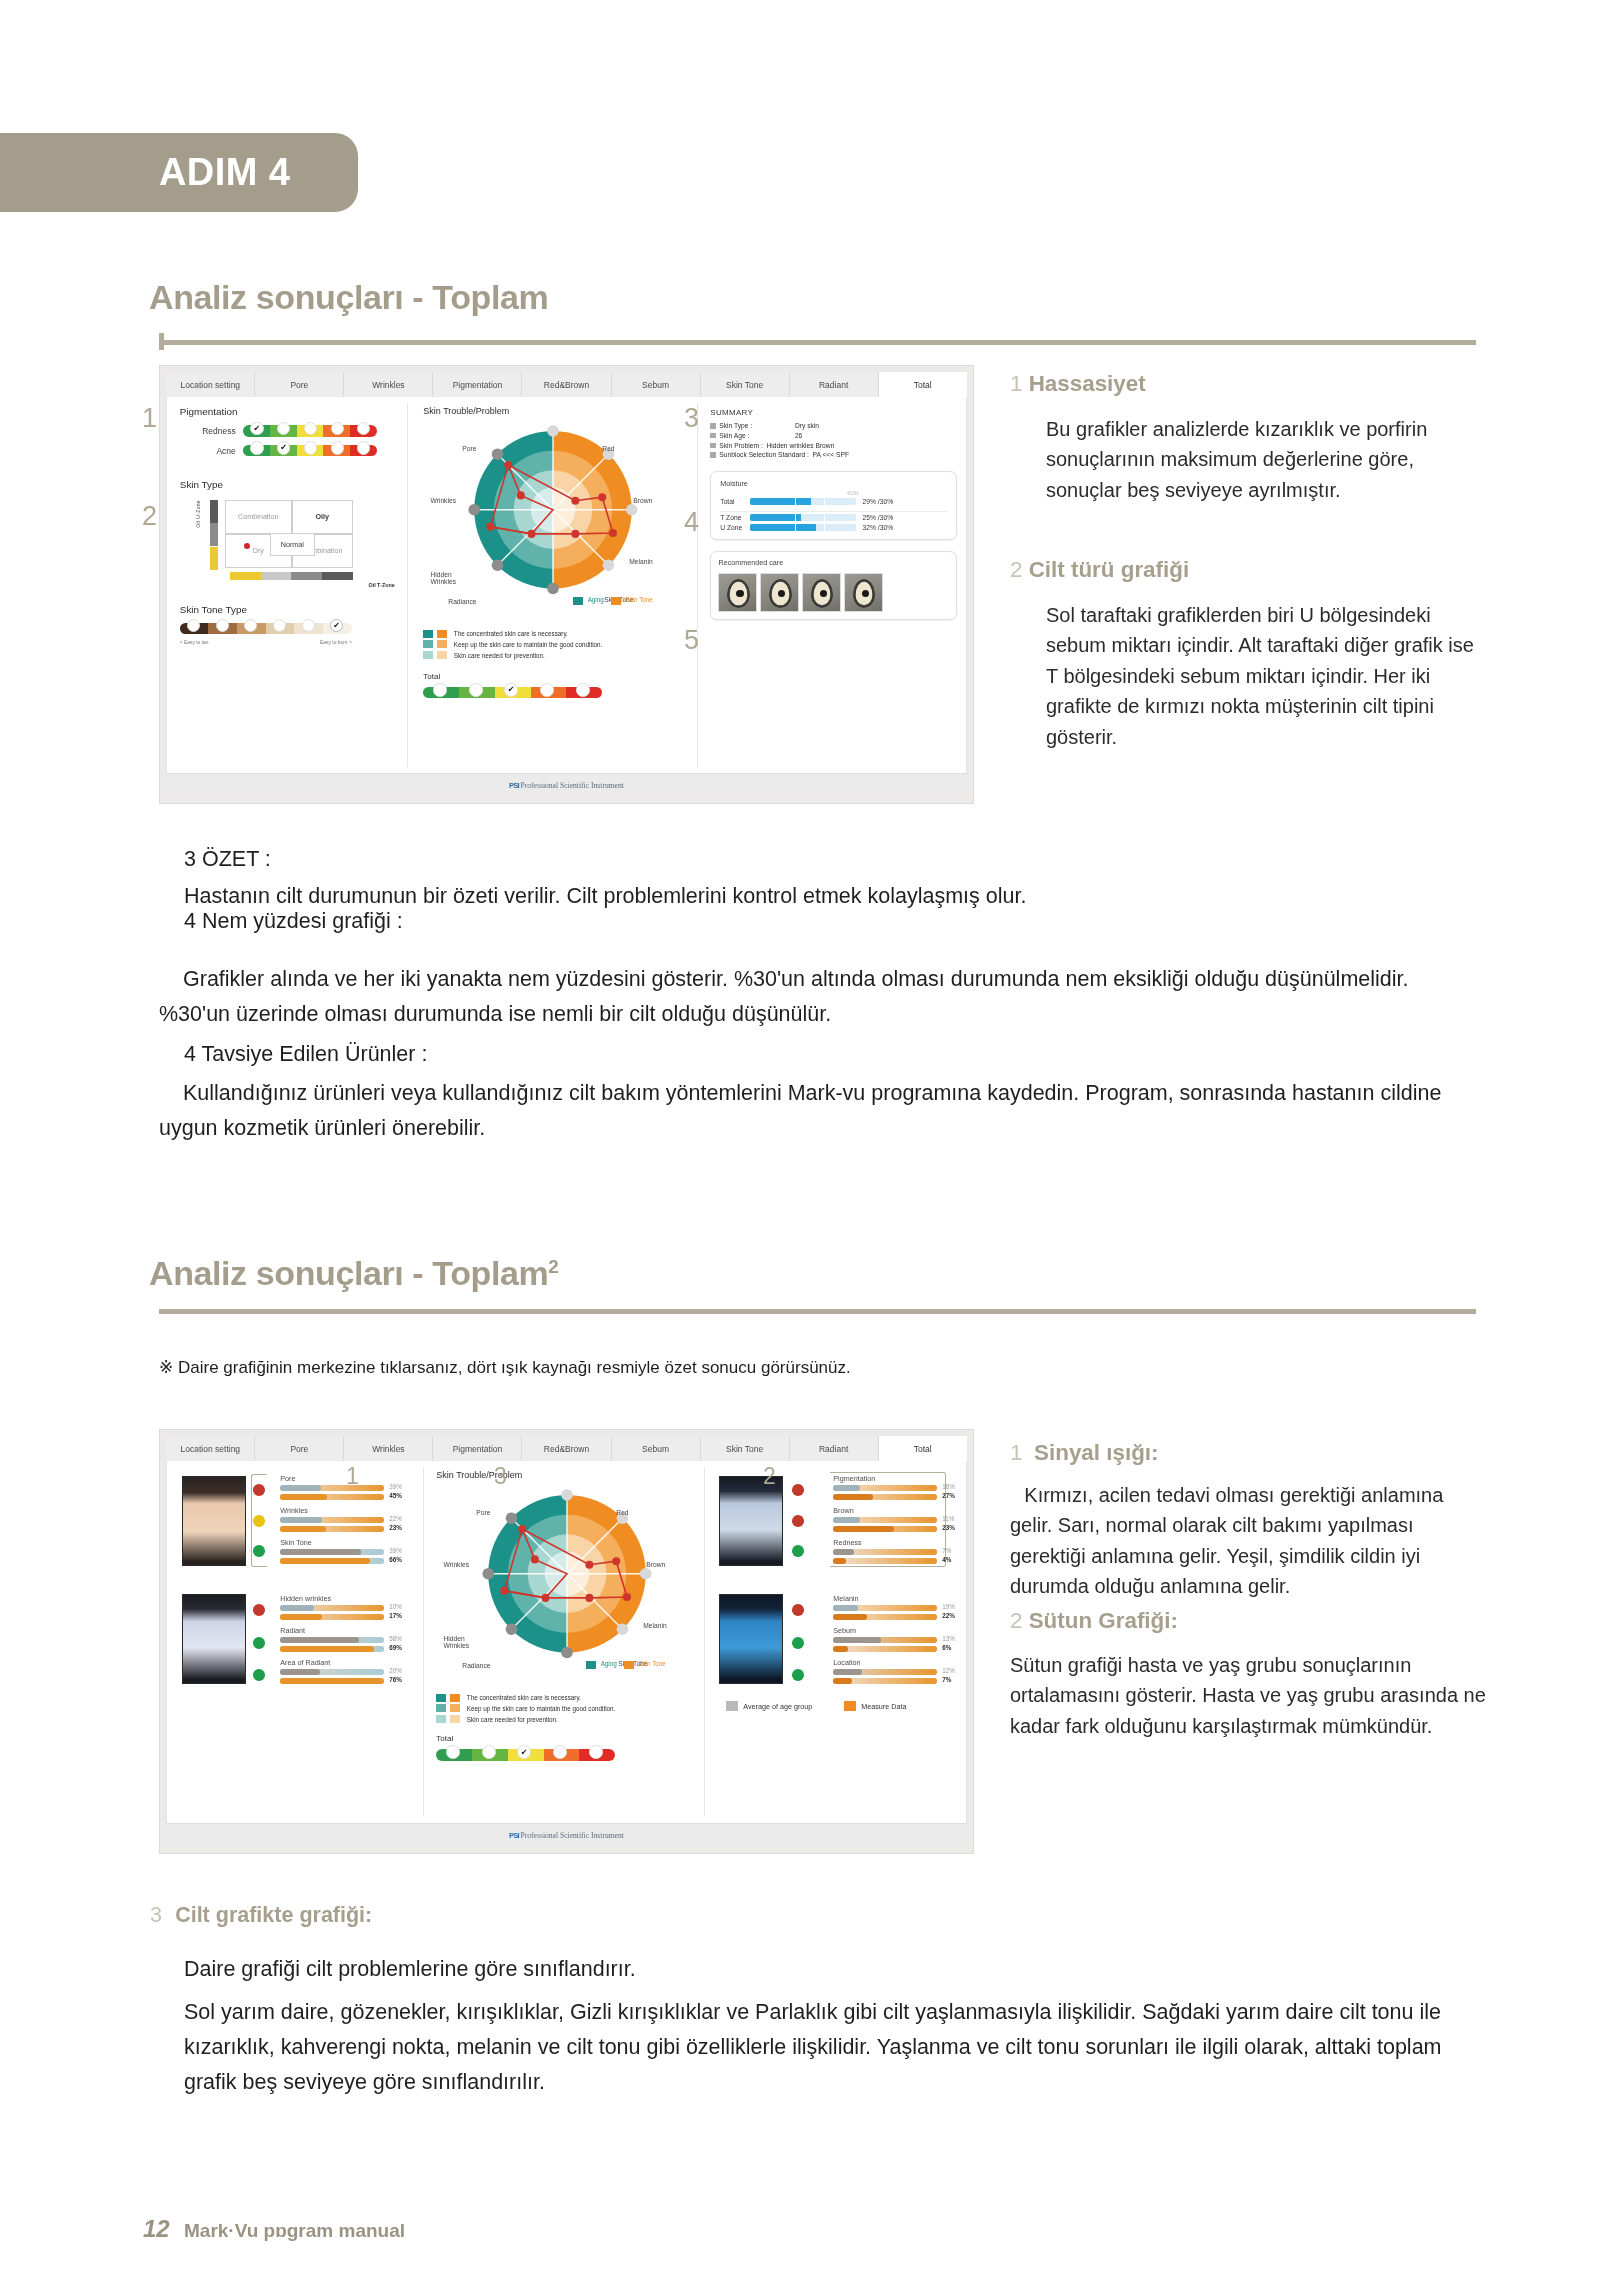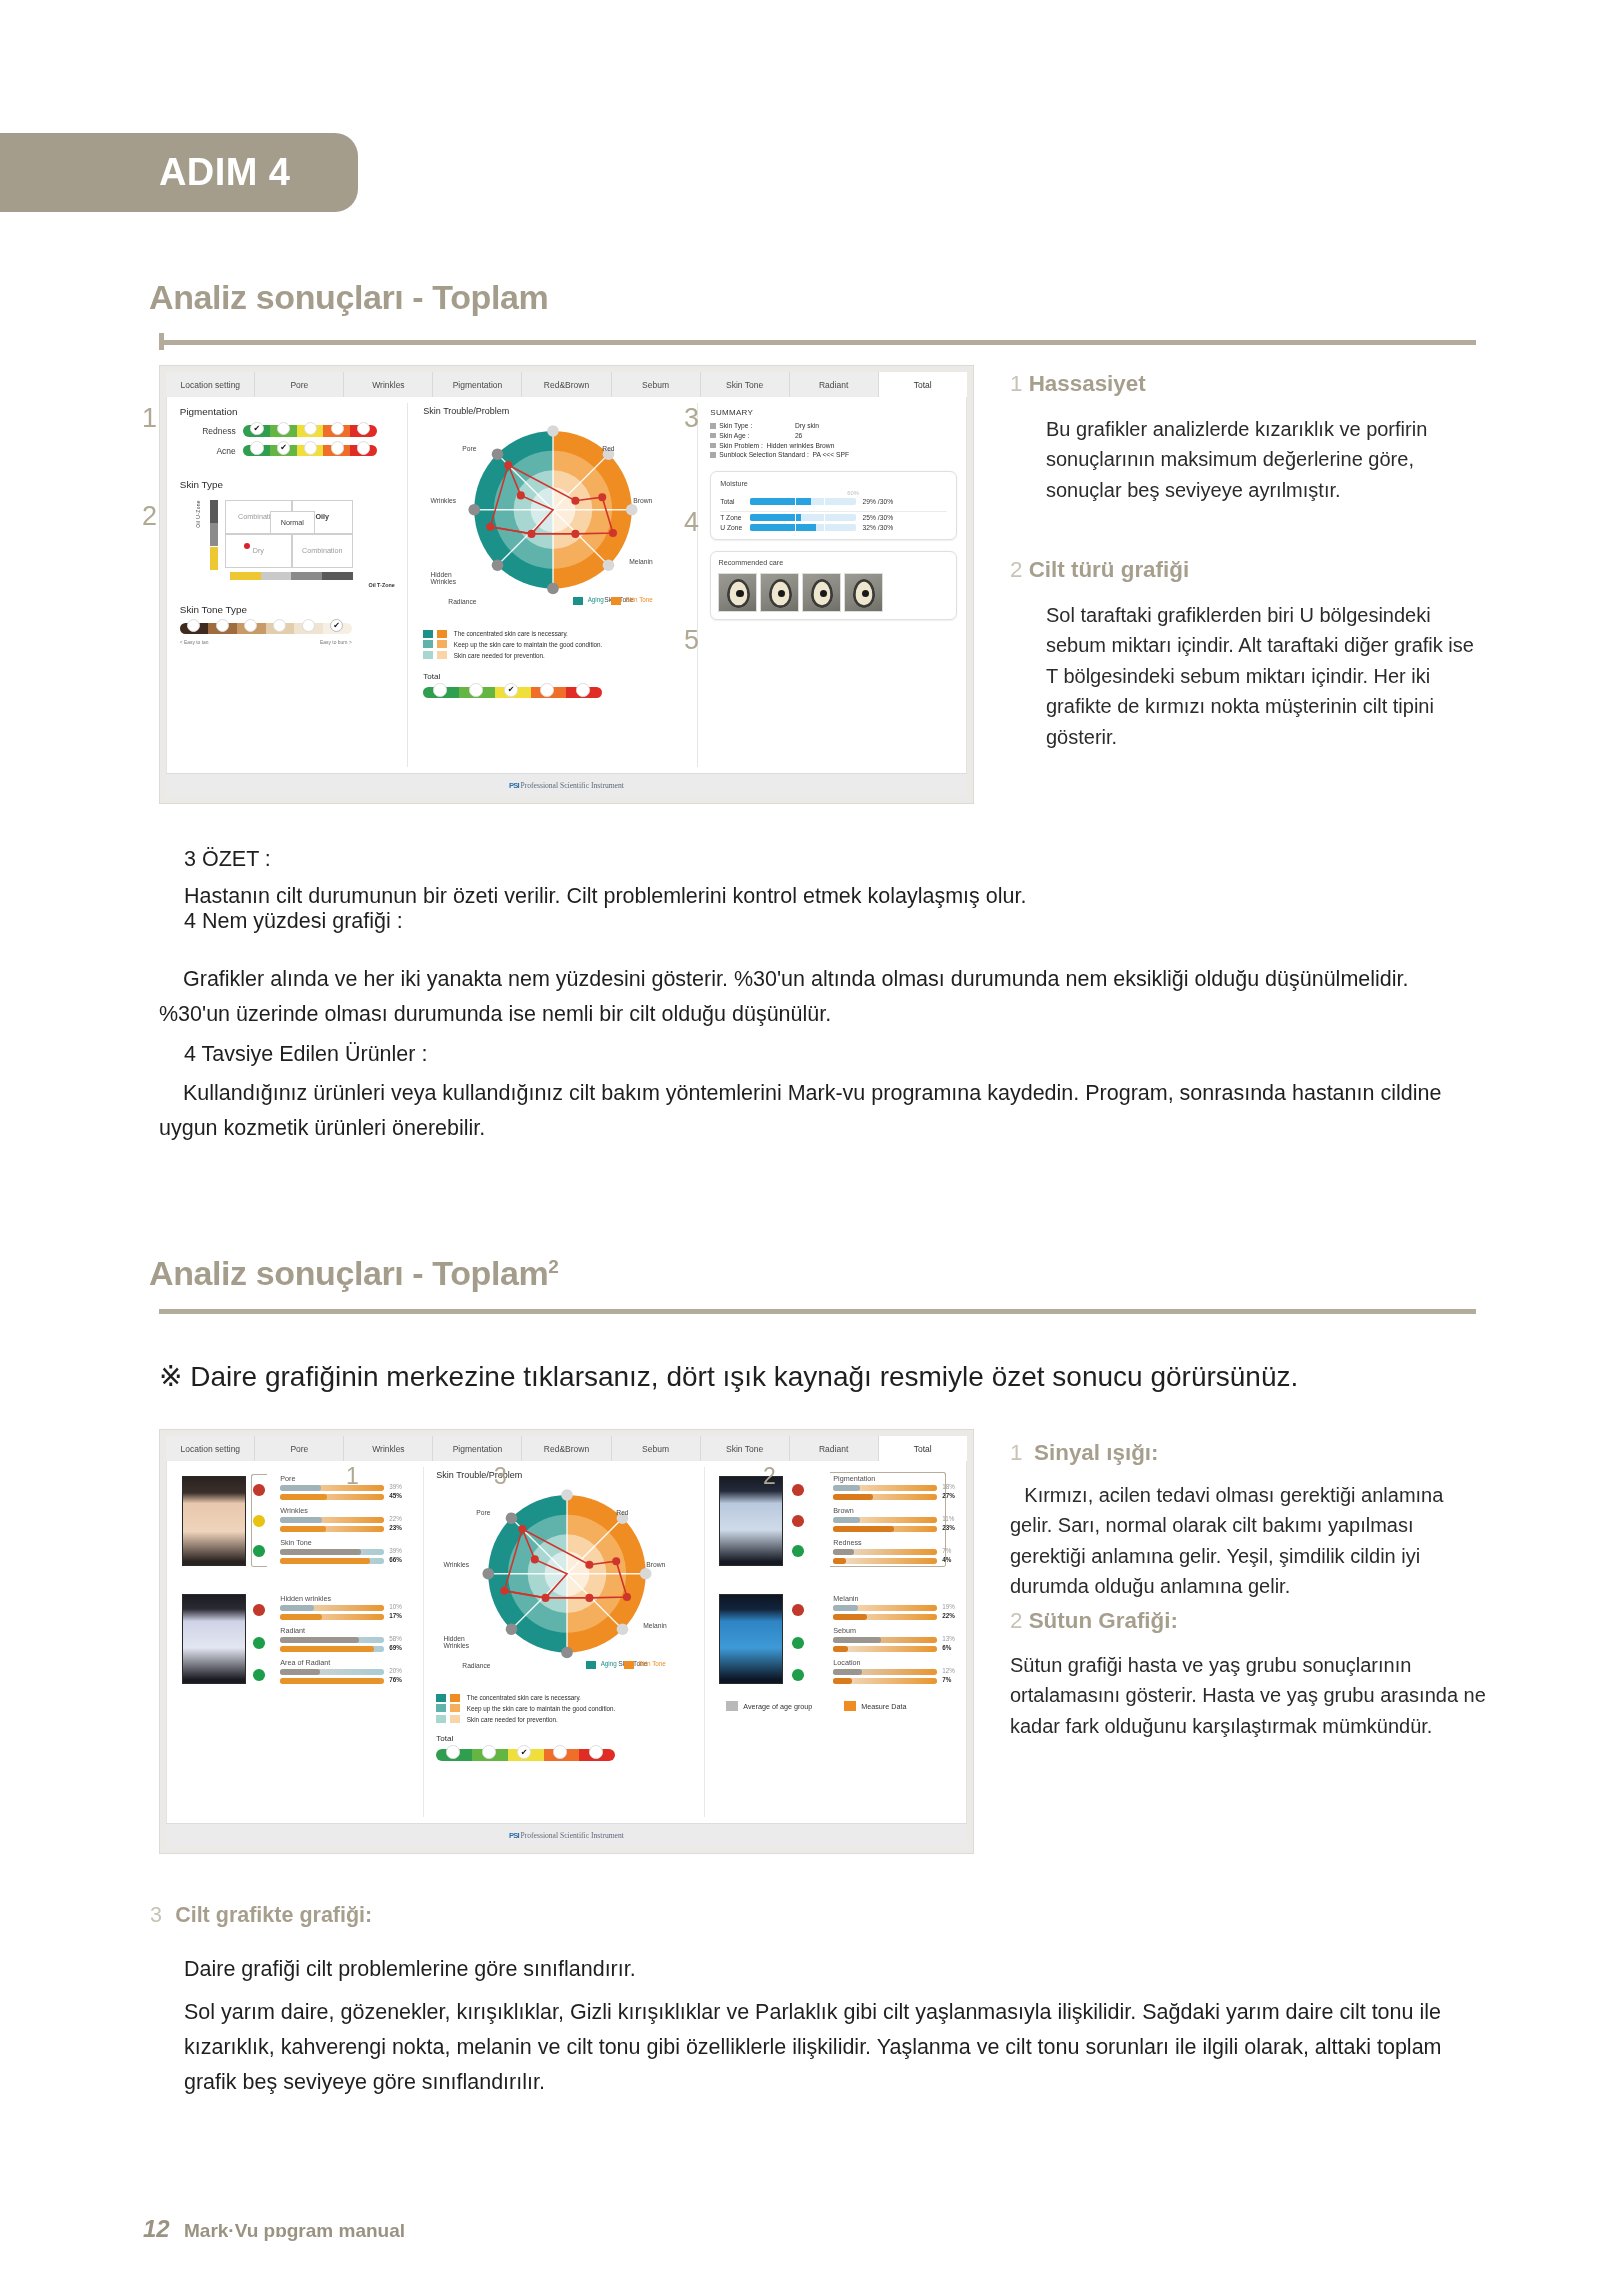--- a/index.html
+++ b/index.html
@@ -190,21 +190,21 @@
               <div style="position:absolute;top:0;left:0;width:8px;height:23px;background:#595959;"></div>
               <div style="position:absolute;top:23px;left:0;width:8px;height:23px;background:#8b8b8b;"></div>
               <div style="position:absolute;top:47px;left:0;width:8px;height:23px;background:#edc832;"></div>
             </div>
             <div style="position:absolute;left:16px;top:1.8px;font-size:4.9px;color:#444;writing-mode:vertical-rl;transform:rotate(180deg);letter-spacing:0.4px;">Oil U-Zone</div>
 
             <div class="skinbox" style="left:45px;top:1.8px;width:67px;height:34px;">Combination</div>
             <div class="skinbox" style="left:112px;top:1.8px;width:61px;height:34px;color:#3a3a3a;font-weight:bold;">Oily</div>
             <div class="skinbox" style="left:45px;top:36px;width:67px;height:34px;">Dry</div>
             <div class="skinbox" style="left:112px;top:36px;width:61px;height:34px;">Combination</div>
-            <div class="skinbox" style="left:90px;top:13px;width:45px;height:23px;background:#fff;color:#3a3a3a;">Normal</div>
+            <div class="skinbox" style="left:90px;top:35px;width:45px;height:23px;background:#fff;color:#3a3a3a;">Normal</div>
 
             <div style="position:absolute;left:64px;top:45px;width:6.3px;height:6.3px;border-radius:50%;background:#d8232a;z-index:3;"></div>
 
             <div style="position:absolute;left:50px;top:74px;width:123px;height:8px;display:flex;">
               <i style="flex:1;background:#edc832"></i>
                 <i style="flex:1;background:#c9c9c9"></i>
                 <i style="flex:1;background:#8b8b8b"></i>
                 <i style="flex:1;background:#595959"></i>
             </div>
             <div style="position:absolute;right:0;top:84px;font-size:5.4px;font-weight:bold;color:#333;">Oil T-Zone</div>
@@ -452,21 +452,21 @@
   <div class="body-p" style="left:184px;top:904px;width:1281px;">4 Nem yüzdesi grafiği :</div>
   <div class="body-p" style="left:159px;top:962px;width:1317px;text-indent:24px;">Grafikler alında ve her iki yanakta nem yüzdesini gösterir. %30'un altında olması durumunda nem eksikliği olduğu düşünülmelidir. %30'un üzerinde olması durumunda ise nemli bir cilt olduğu düşünülür.</div>
   <div class="body-p" style="left:184px;top:1037px;width:1281px;">4 Tavsiye Edilen Ürünler :</div>
   <div class="body-p" style="left:159px;top:1076px;width:1317px;text-indent:24px;">Kullandığınız ürünleri veya kullandığınız cilt bakım yöntemlerini Mark-vu programına kaydedin. Program, sonrasında hastanın cildine uygun kozmetik ürünleri önerebilir.</div>
 
   <div class="sec-head" style="left:149px;top:1254px;">
     <span>Analiz sonuçları - Toplam</span><sup>2</sup>
   </div>
   <div class="sec-rule" style="left:159px;top:1309px;width:1317px;"></div>
 
-  <div class="body-p" style="left:159px;top:1354px;width:1317px;font-size:28px;">※ Daire grafiğinin merkezine tıklarsanız, dört ışık kaynağı resmiyle özet sonucu görürsünüz.</div>
+  <div class="body-p" style="left:159px;top:1354px;width:1317px;font-size:17px;">※ Daire grafiğinin merkezine tıklarsanız, dört ışık kaynağı resmiyle özet sonucu görürsünüz.</div>
 
   <div class="shot" style="left:159px;top:1429px;width:815px;height:425px;">
     <div class="shot-inner">
 
       <div class="tabbar">
         <div class="tab">Location setting</div>
         <div class="tab">Pore</div>
         <div class="tab">Wrinkles</div>
         <div class="tab">Pigmentation</div>
         <div class="tab">Red&amp;Brown</div>

